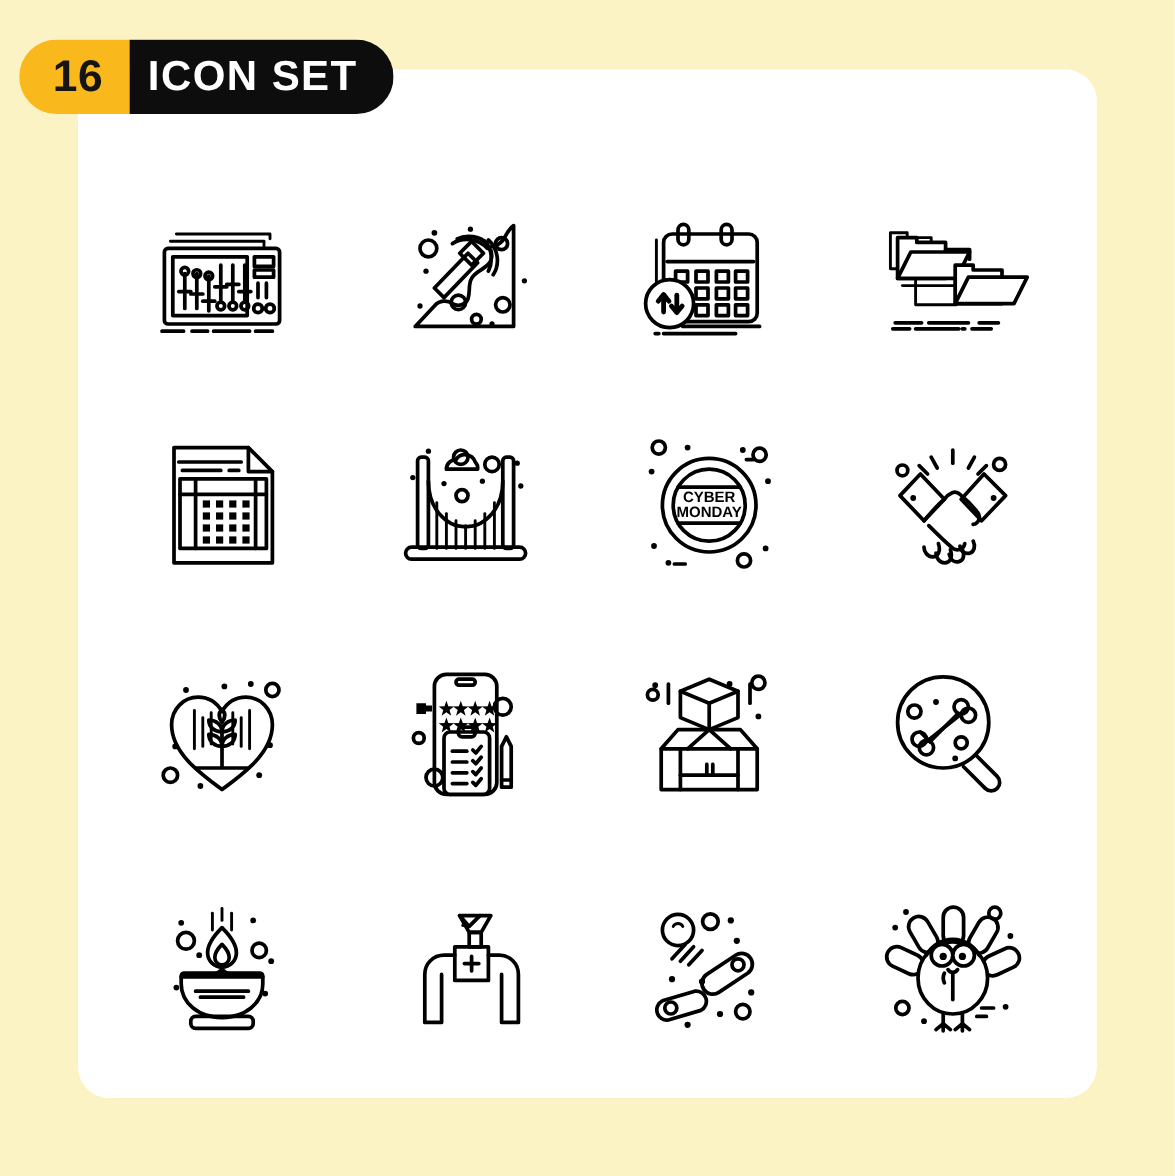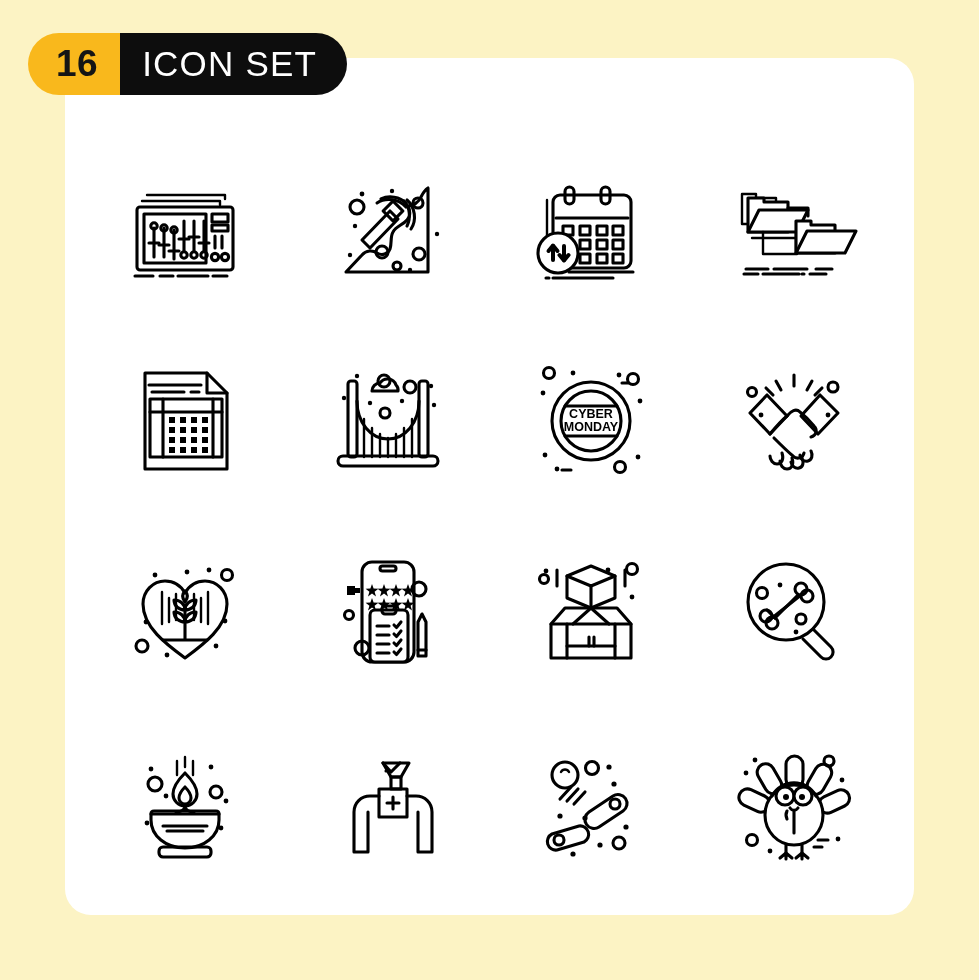--- a/index.html
+++ b/index.html
@@ -23,21 +23,21 @@
     width: 849px;
     height: 857px;
     background: #ffffff;
     border-radius: 26px;
     box-sizing: border-box;
   }
 
   
   #header-badge {
     position: absolute;
-    left: 28px;
+    left: 16px;
     top: 33px;
     height: 62px;
     display: flex;
     align-items: stretch;
     border-radius: 31px;
     overflow: hidden;
     z-index: 5;
   }
   #badge-count {
     background: #f9b81c;
@@ -48,26 +48,26 @@
     display: flex;
     align-items: center;
     justify-content: center;
     padding: 0 22px 0 28px;
     box-sizing: border-box;
   }
   #badge-title {
     background: #0d0d0d;
     color: #ffffff;
     font-size: 35px;
-    font-weight: normal;
+    font-weight: bold;
     letter-spacing: 1.2px;
     display: flex;
     align-items: center;
     justify-content: center;
-    padding: 0 30px 0 22px;
+    padding: 0 30px 0 15px;
     box-sizing: border-box;
   }
 
   
   #icon-grid {
     position: absolute;
     left: 65px;
     top: 72px;
     width: 849px;
     height: 857px;

